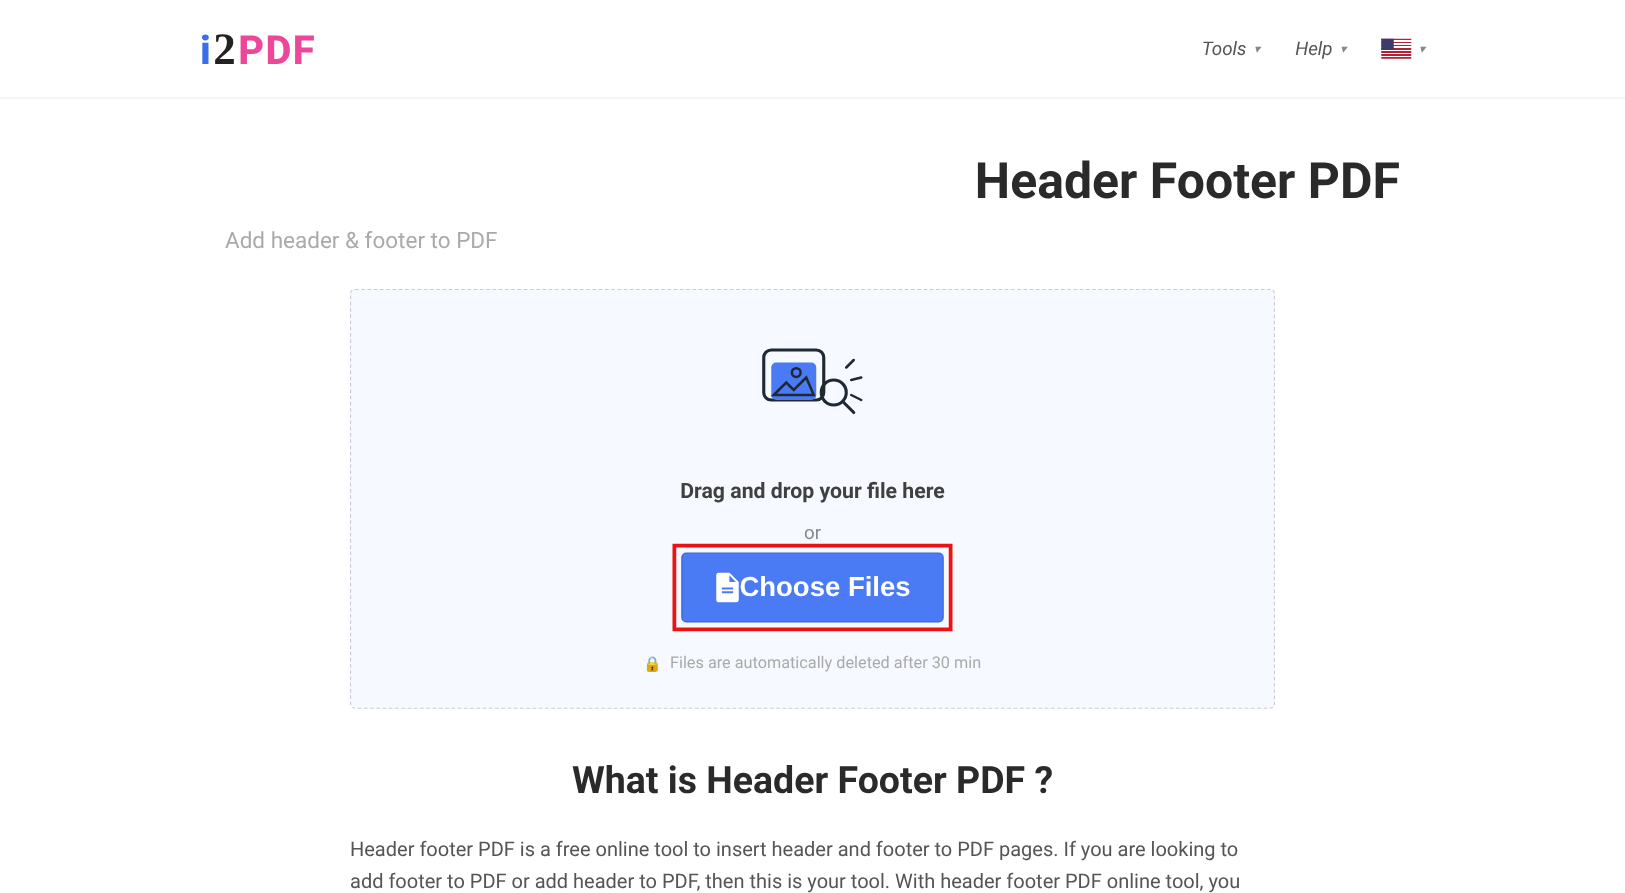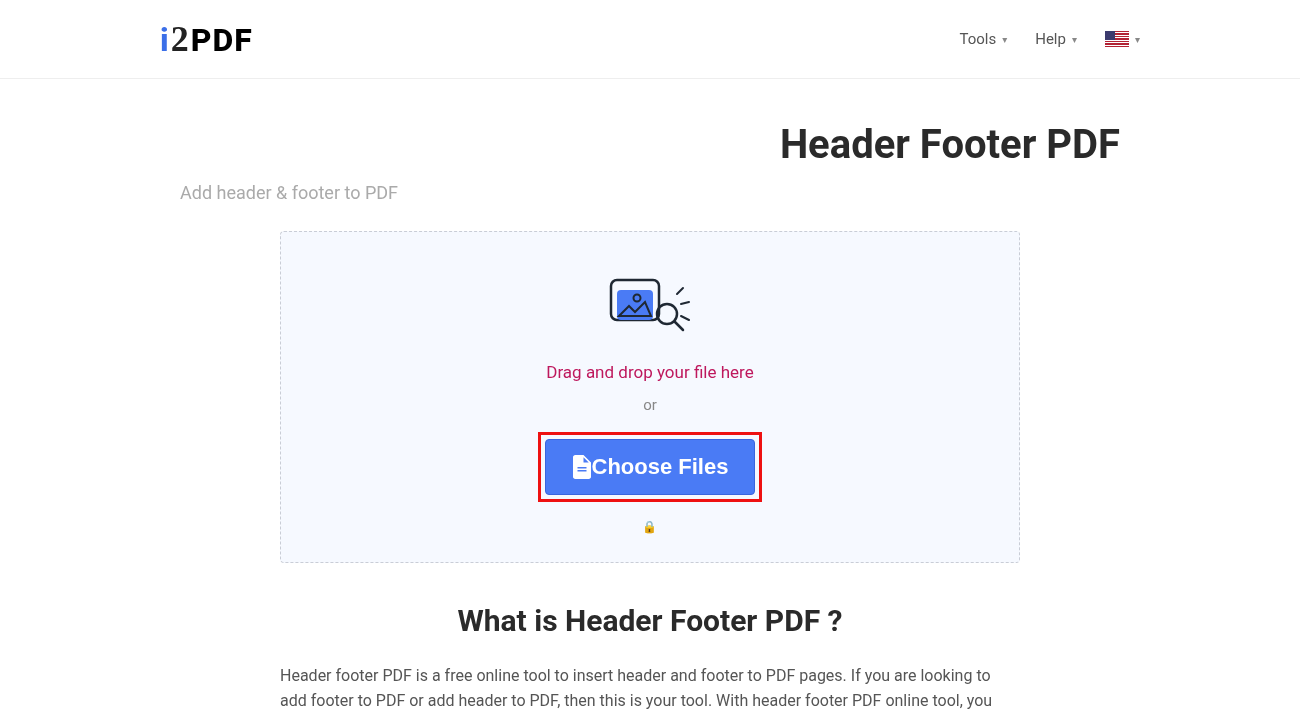--- a/index.html
+++ b/index.html
@@ -9,24 +9,24 @@
       display: flex;
       justify-content: space-between;
       align-items: center;
       padding: 18px 160px;
       border-bottom: 1px solid #eee;
     }
     
     .logo { display: flex; align-items: baseline; font-weight: 800; font-size: 32px; }
     .logo-i { color: #3b6fe8; }
     .logo-2 { color: #222; font-family: Georgia, serif; font-size: 36px; margin: 0 2px; }
-    .logo-pdf { color: #000000; letter-spacing: 1px; }
+    .logo-pdf { color: #ec4899; letter-spacing: 1px; }
     
     .nav { display: flex; align-items: center; gap: 28px; }
-    .nav-item { display: flex; align-items: center; gap: 6px; color: #555; font-size: 15px; cursor: pointer; }
+    .nav-item { display: flex; align-items: center; gap: 6px; color: #555; font-size: 15px; cursor: pointer; font-style: italic; }
     .chevron { font-size: 10px; color: #888; }
     
     .flag {
       width: 24px;
       height: 16px;
       background: linear-gradient(to bottom,
         #b22234 0%, #b22234 7.7%, #fff 7.7%, #fff 15.4%,
         #b22234 15.4%, #b22234 23%, #fff 23%, #fff 30.8%,
         #b22234 30.8%, #b22234 38.4%, #fff 38.4%, #fff 46.1%,
         #b22234 46.1%, #b22234 53.8%, #fff 53.8%, #fff 61.5%,
@@ -53,22 +53,22 @@
       background: #f6f9ff;
       border: 1.5px dashed #c9cdd6;
       border-radius: 4px;
       padding: 44px 20px 28px;
       text-align: center;
       margin: 0 auto 40px;
       max-width: 740px;
     }
     
     .dz-icon { display: inline-block; margin-bottom: 24px; }
-    .dz-text { font-size: 17px; font-weight: 400; color: #be185d; margin-bottom: 14px; }
-    .dz-or { font-size: 15px; color: #888; margin-bottom: 18px; }
+    .dz-text { font-size: 17px; font-weight: 700; color: #404040; margin-bottom: 14px; margin-top: 21px; }
+    .dz-or { font-size: 15px; color: #888; }
     
     .choose-wrap {
       display: inline-block;
       border: 3px solid #e11;
       padding: 4px;
     }
     .choose-btn {
       display: inline-flex;
       align-items: center;
       background: #4a7bf5;
@@ -136,18 +136,19 @@
     <div class="choose-wrap">
       <button class="choose-btn">
         <svg class="file-icon" viewBox="0 0 384 512">
           <path d="M224 0H48C21.5 0 0 21.5 0 48v416c0 26.5 21.5 48 48 48h288c26.5 0 48-21.5 48-48V160L224 0zm0 48l112 112H224V48zM96 256h192v32H96v-32zm0 64h192v32H96v-32z"></path>
         </svg>
         <span>Choose Files</span>
       </button>
     </div>
     <div class="dz-note">
       <span class="lock-icon">🔒</span>
+      <span>Files are automatically deleted after 30 min</span>
     </div>
   </div>
 
   <h2 class="section-title">What is Header Footer PDF ?</h2>
   <p class="section-body">Header footer PDF is a free online tool to insert header and footer to PDF pages. If you are looking to add footer to PDF or add header to PDF, then this is your tool. With header footer PDF online tool, you can quickly and easily insert unicode text at the left, center, or right of PDF header or footer. This PDF header and footer tool supports both LTR and RTL text such as Arabic, Farsi, and Hebrew.</p>
 </div>
 
 </body></html>

